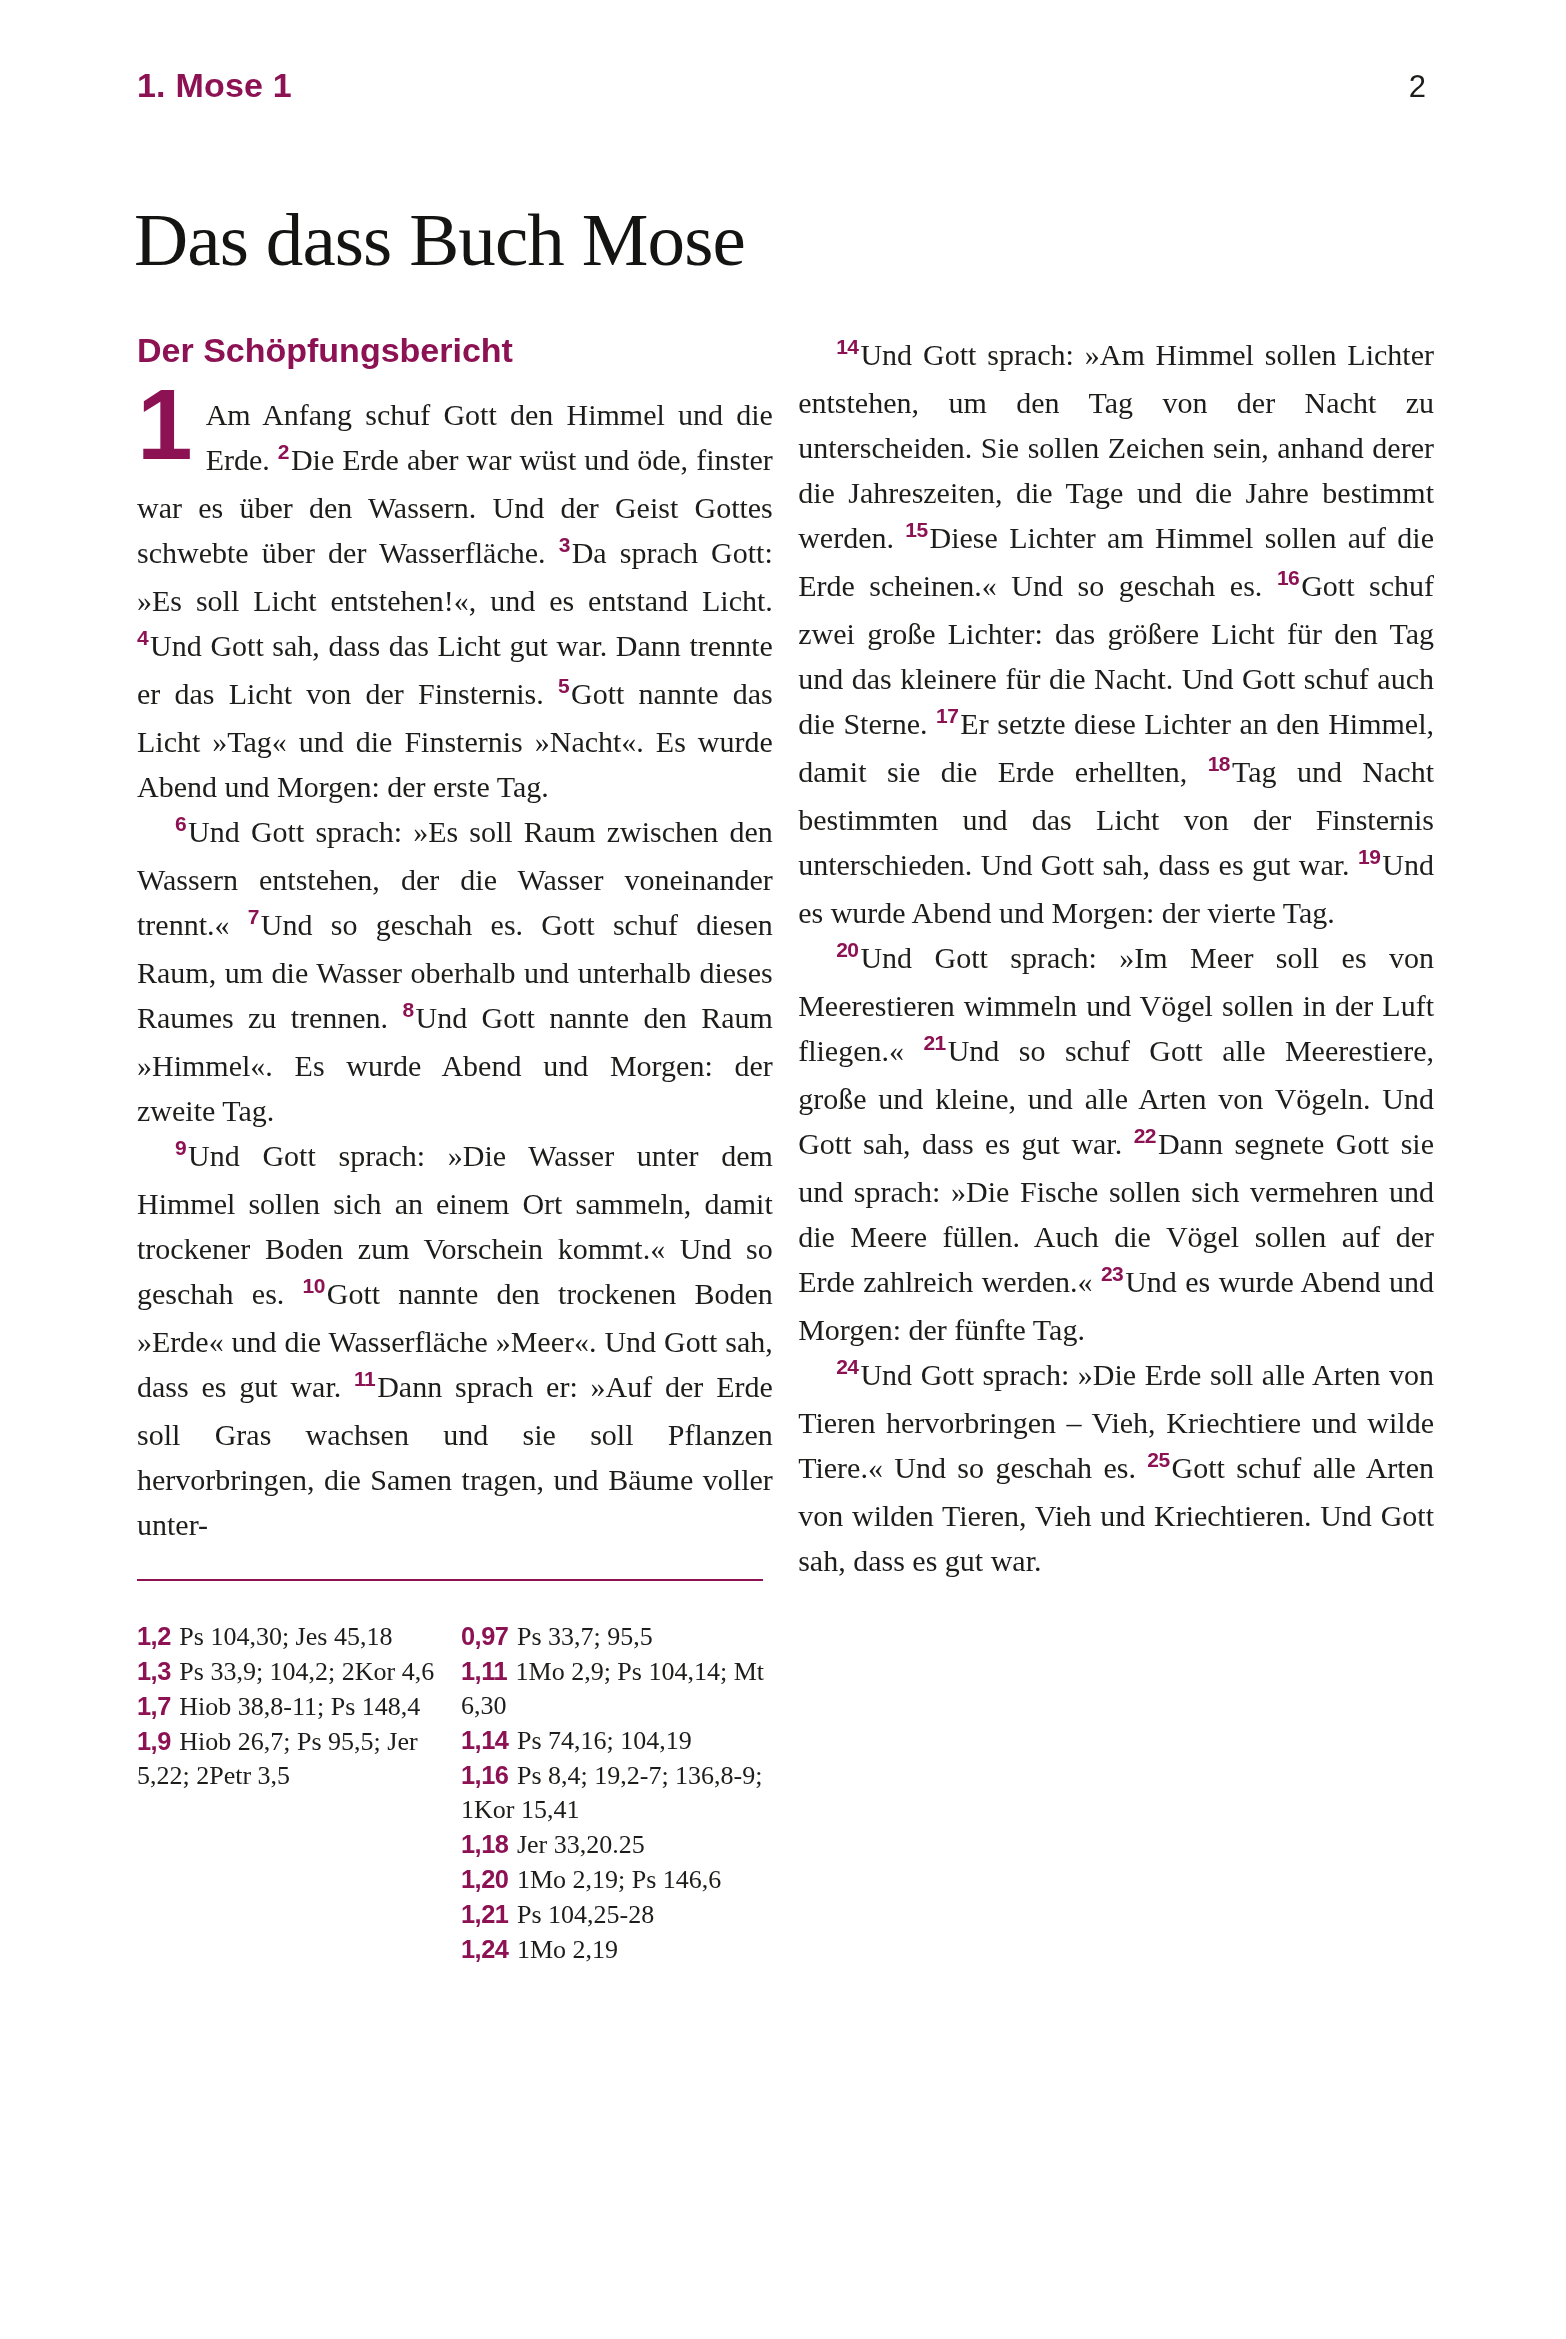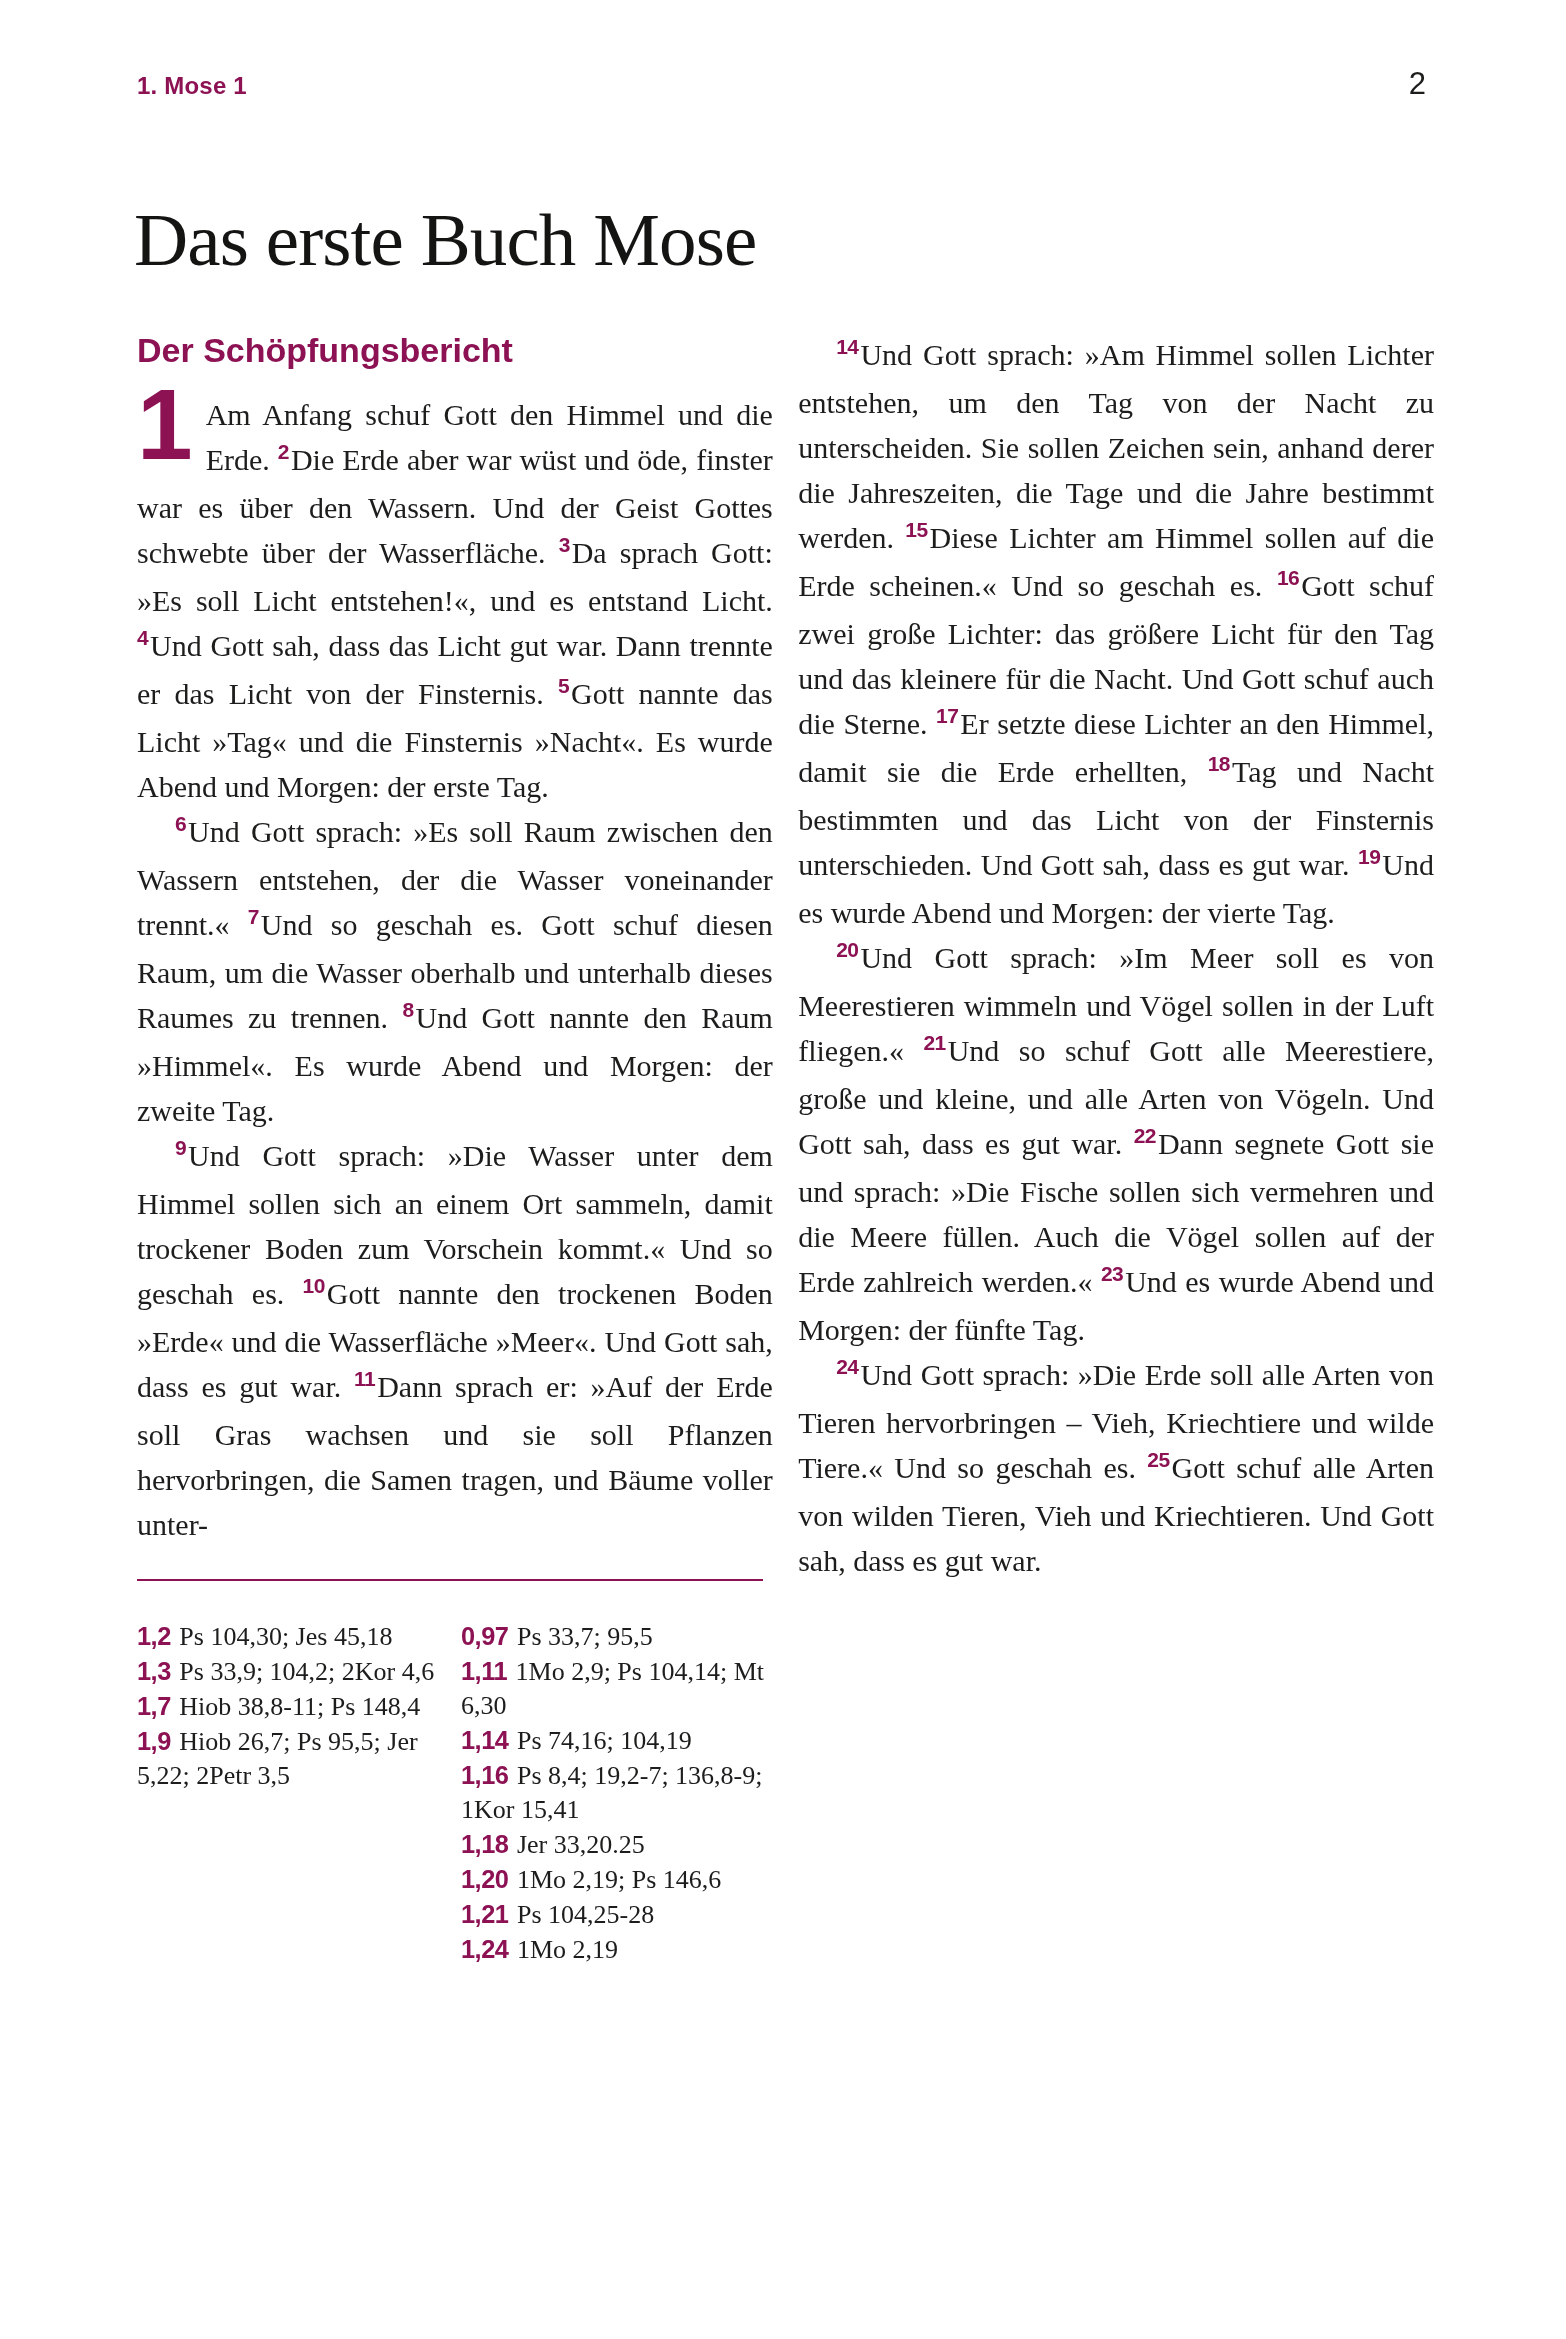--- a/index.html
+++ b/index.html
@@ -14,21 +14,21 @@
     position:relative;
   }
   .page{position:absolute;inset:0;background:#fff;}
 
   
   .running-head{
     position:absolute;top:66px;left:137px;right:141px;
     display:flex;justify-content:space-between;align-items:baseline;
     font-family:"Liberation Sans", sans-serif;
   }
-  .book-chapter{color:var(--accent);font-size:24px;font-weight:700;letter-spacing:0.2px;}
+  .book-chapter{color:var(--accent);font-size:34px;font-weight:700;letter-spacing:0.2px;}
   .page-number{color:var(--ink);font-size:31px;font-weight:400;}
 
   
   .book-title{
     position:absolute;top:151px;left:134px;
     font-family:"Liberation Serif", serif;
     font-size:75px;line-height:1.05;font-weight:400;
     letter-spacing:-0.9px;color:#141412;
   }
 
@@ -94,21 +94,21 @@
 </head>
 <body>
 
 <div class="page">
 
   <div class="running-head">
     <span class="book-chapter">1. Mose 1</span>
     <span class="page-number">2</span>
   </div>
 
-  <h1 class="book-title">Das erste Buch Mose</h1>
+  <h1 class="book-title">Das dass Buch Mose</h1>
 
   <div class="columns">
 
     <div class="col">
       <h2 class="section-heading">Der Schöpfungsbericht</h2>
       <div id="left-paras">
           <p class="para"><span class="dropcap">1</span>Am Anfang schuf Gott den Himmel und die Erde. <span class="vn">2</span>Die Erde aber war wüst und öde, finster war es über den Wassern. Und der Geist Gottes schwebte über der Wasserfläche. <span class="vn">3</span>Da sprach Gott: »Es soll Licht entstehen!«, und es entstand Licht. <span class="vn">4</span>Und Gott sah, dass das Licht gut war. Dann trennte er das Licht von der Finsternis. <span class="vn">5</span>Gott nannte das Licht »Tag« und die Finsternis »Nacht«. Es wurde Abend und Morgen: der erste Tag.</p>
           <p class="para indent"><span class="vn">6</span>Und Gott sprach: »Es soll Raum zwischen den Wassern entstehen, der die Wasser voneinander trennt.« <span class="vn">7</span>Und so geschah es. Gott schuf diesen Raum, um die Wasser oberhalb und unterhalb dieses Raumes zu trennen. <span class="vn">8</span>Und Gott nannte den Raum »Himmel«. Es wurde Abend und Morgen: der zweite Tag.</p>
           <p class="para indent"><span class="vn">9</span>Und Gott sprach: »Die Wasser unter dem Himmel sollen sich an einem Ort sammeln, damit trockener Boden zum Vorschein kommt.« Und so geschah es. <span class="vn">10</span>Gott nannte den trockenen Boden »Erde« und die Wasserfläche »Meer«. Und Gott sah, dass es gut war. <span class="vn">11</span>Dann sprach er: »Auf der Erde soll Gras wachsen und sie soll Pflanzen hervorbringen, die Samen tragen, und Bäume voller unter-</p>
         </div>

